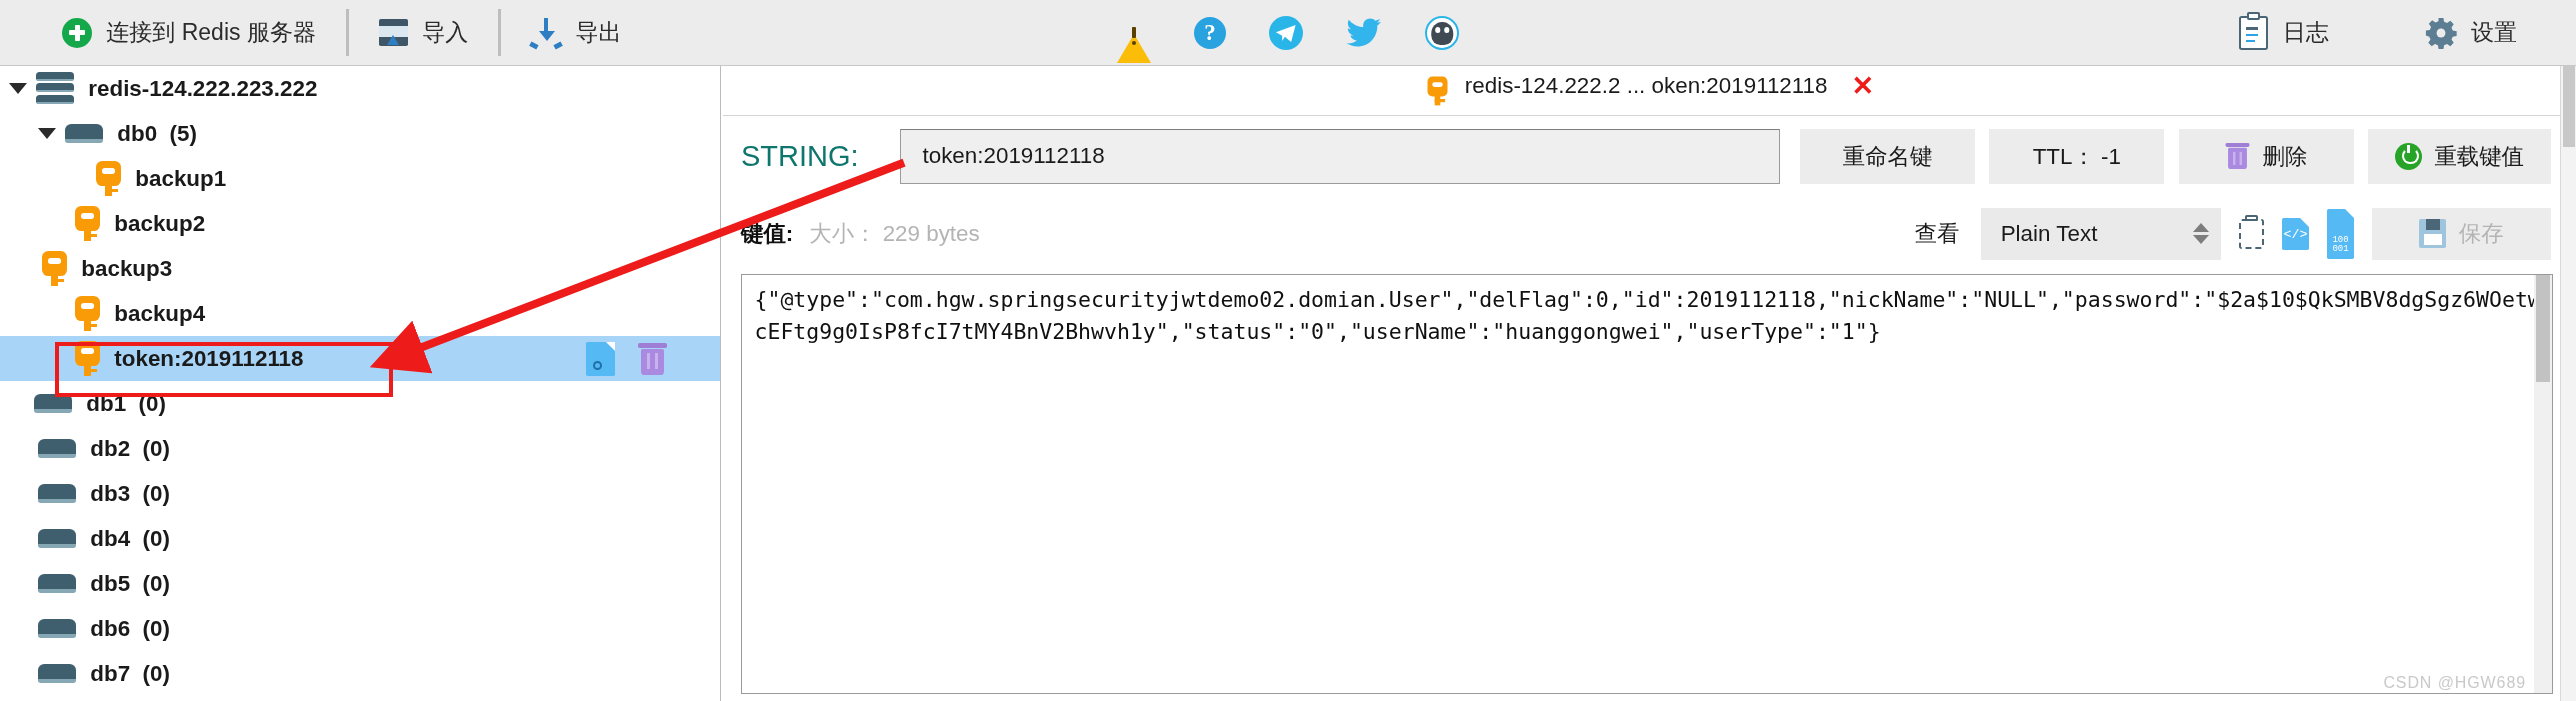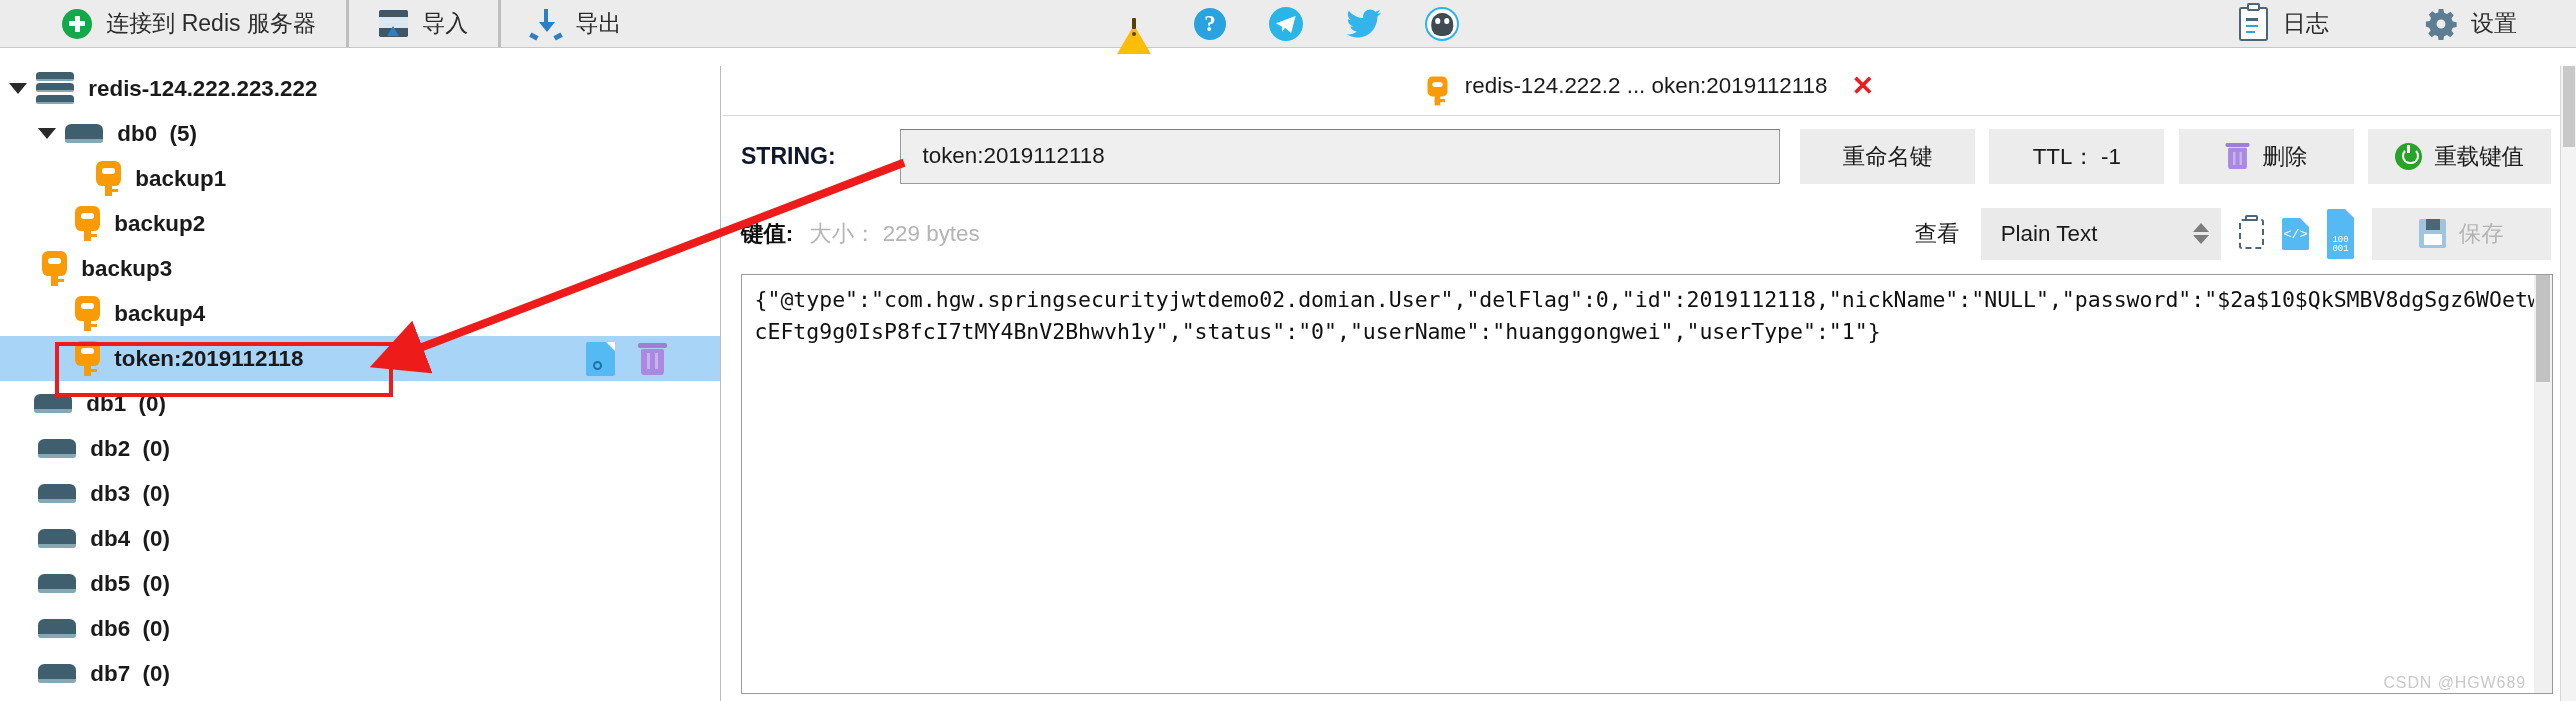--- a/index.html
+++ b/index.html
@@ -8,21 +8,21 @@
     font-family: "Liberation Sans", sans-serif;
     background: #ffffff;
     overflow: hidden;
   }
 
   #app { position: relative; width: 2576px; height: 701px; }
 
   
   .toolbar {
     position: absolute; top: 0; left: 0;
-    width: 2576px; height: 48px;
+    width: 2576px; height: 66px;
     background: #ececec;
     border-bottom: 0.9px solid #c8c8c8;
     display: flex; align-items: center;
   }
   .tb-left { display: flex; align-items: center; padding-left: 39px; gap: 0; }
   .tb-item {
     display: flex; align-items: center; gap: 14.3px;
     height: 47px; padding: 0 23px;
     cursor: pointer; user-select: none;
   }
@@ -217,21 +217,21 @@
   .tab-close {
     color: #ee1b1b; font-size: 27px; font-weight: bold; line-height: 1;
     margin-left: 9px; cursor: pointer;
   }
 
   .row1 {
     display: flex; align-items: center;
     padding: 12.5px 25px 0 18px; gap: 0;
   }
   .lbl-string {
-    font-size: 23px; font-weight: bold; color: #0f172a;
+    font-size: 29px; font-weight: normal; color: #0f766e;
     width: 159px; flex: none;
   }
   .key-input {
     flex: 1; height: 55px; background: #efefef;
     border: 1.8px solid #9a9a9a; border-top-color: #7e7e7e;
     display: flex; align-items: center; padding-left: 21.5px;
     font-size: 22.4px; color: #1a1a1a; cursor: text;
     max-width: 921px;
   }
   .btn-group { display: flex; align-items: center; gap: 14.3px; margin-left: 19.7px; }

